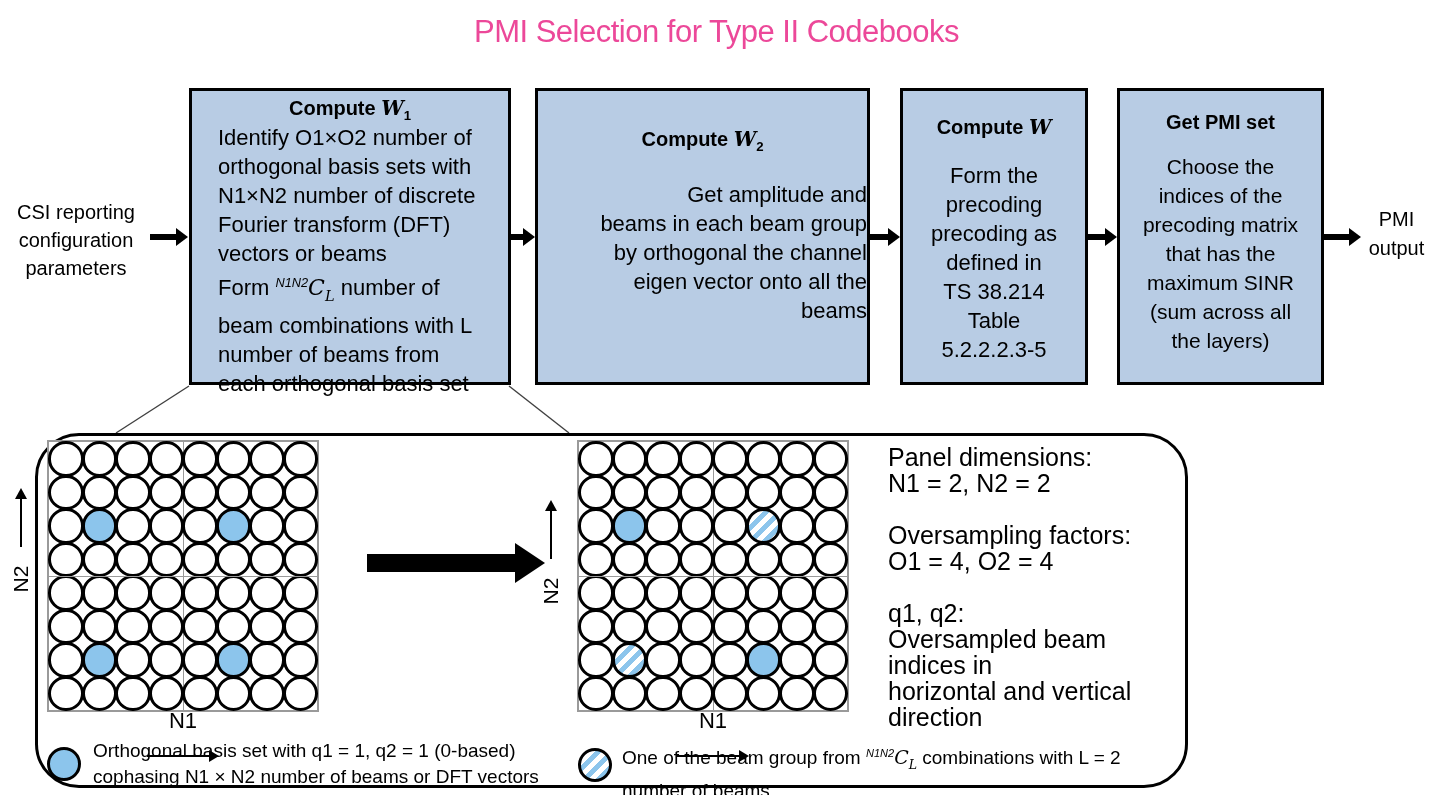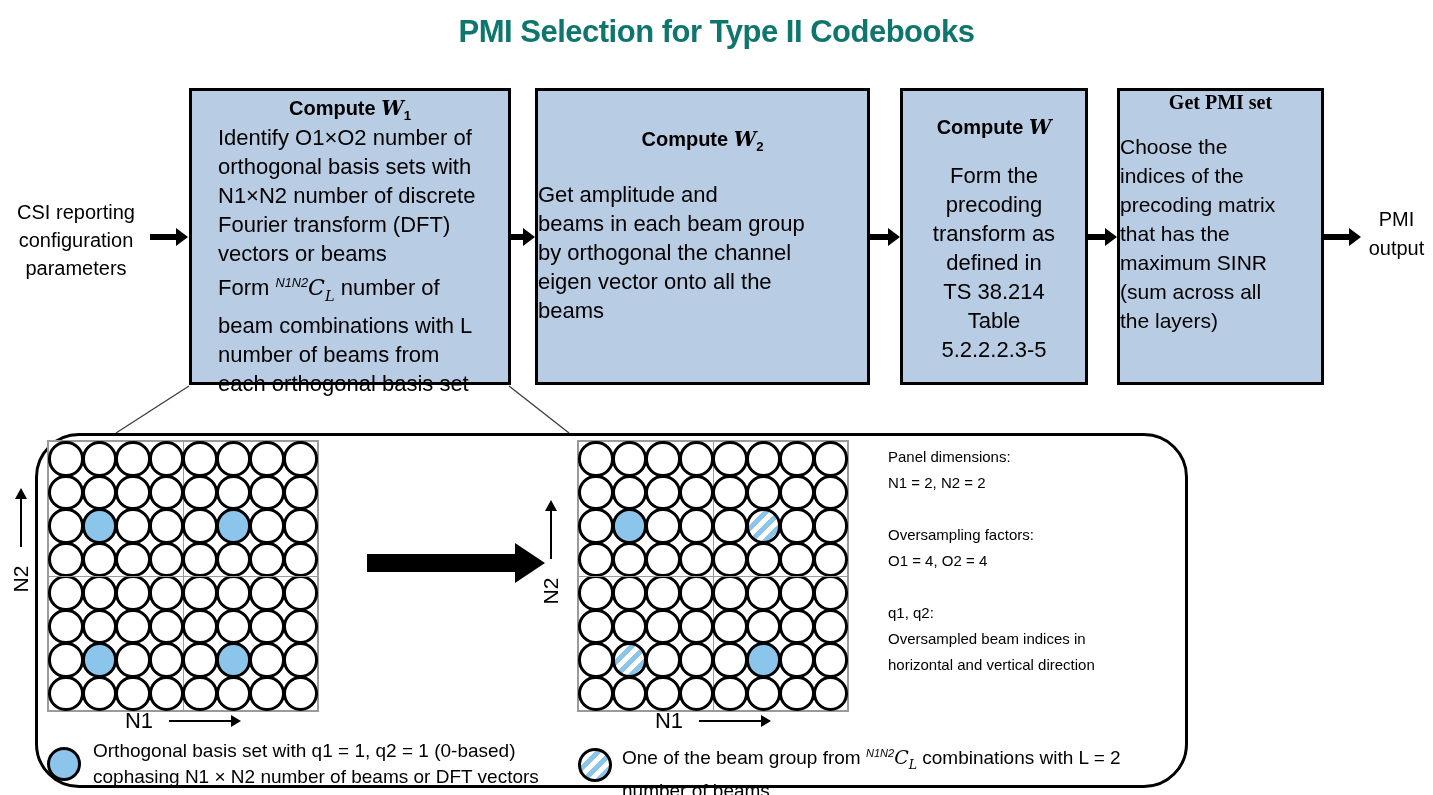--- a/index.html
+++ b/index.html
@@ -1,39 +1,39 @@
 <!DOCTYPE html>
 <html><head>
 <meta charset="utf-8">
 <style>
   html,body{margin:0;padding:0;background:#fff;}
   #canvas{position:relative;width:1433px;height:795px;background:#fff;
           font-family:"Liberation Sans",sans-serif;color:#000;overflow:hidden;}
 
   
   #page-title{position:absolute;top:14px;left:0;width:100%;text-align:center;
-    font-size:31px;font-weight:bold;color:#0f766e;letter-spacing:-0.5px;}
+    font-size:31px;font-weight:normal;color:#ec4899;letter-spacing:-0.5px;}
 
   
   .fbox{position:absolute;top:88px;height:297px;background:#b8cce4;
         border:3px solid #000;box-sizing:border-box;}
   #box1{left:189px;width:322px;}
   #box2{left:535px;width:335px;}
   #box3{left:900px;width:188px;}
   #box4{left:1117px;width:207px;}
   .box-title{text-align:center;font-weight:bold;font-size:20px;}
   #box1 .box-title{margin-top:5px;}
   #box2 .box-title{margin-top:36px;}
   #box3 .box-title{margin-top:24px;}
-  #box4 .box-title{font-family:Liberation Serif, serif;}
+  #box4 .box-title{margin-top:20px;}
   .box-body{font-size:22px;line-height:29px;}
   #box1 .box-body{text-align:left;padding:0 6px 0 26px;}
-  #box2 .box-body{text-align:left;margin-top:26px;}
+  #box2 .box-body{text-align:right;margin-top:26px;}
   #box3 .box-body{text-align:center;margin-top:22px;}
-  #box4 .box-body{margin-top:18px;font-size:21px;}
+  #box4 .box-body{text-align:center;margin-top:18px;font-size:21px;}
 
   .mvar{font-family:"DejaVu Serif",serif;font-style:italic;}
   .msub{font-size:0.66em;vertical-align:sub;}
   .msup{font-size:0.58em;vertical-align:super;font-style:italic;}
   .msubi{font-size:0.66em;vertical-align:sub;font-style:italic;font-family:"DejaVu Serif",serif;}
 
   
   #input-label{position:absolute;left:0;top:198px;width:152px;text-align:center;
     font-size:20px;line-height:28px;}
   #output-label{position:absolute;left:1360px;top:205px;width:73px;text-align:center;
@@ -77,30 +77,30 @@
   
   .n2-unit{position:absolute;width:34px;display:flex;flex-direction:column;align-items:center;}
   #n2-left{left:4px;top:488px;}
   #n2-right{left:534px;top:500px;}
   .vhead{width:0;height:0;border-left:6px solid transparent;border-right:6px solid transparent;
     border-bottom:11px solid #000;}
   .vline{width:2px;height:48px;background:#000;}
   .n2-text{font-size:21px;transform:rotate(-90deg);margin-top:20px;}
 
   .n1-unit{position:absolute;width:272px;display:flex;align-items:center;justify-content:center;
-    gap:16px;font-size:22px;}
+    gap:16px;font-size:22px;flex-direction:column;}
   #n1-left{left:47px;top:708px;}
   #n1-right{left:577px;top:708px;}
   .n1-arrow{display:flex;align-items:center;}
   .n1-arrow .shaft{width:62px;height:2px;background:#000;}
   .n1-arrow .head{width:0;height:0;border-top:6px solid transparent;
     border-bottom:6px solid transparent;border-left:10px solid #000;}
 
   
-  #annotations{position:absolute;left:888px;top:444px;width:300px;font-size:15px;line-height:26px;}
+  #annotations{position:absolute;left:888px;top:444px;width:300px;font-size:25px;line-height:26px;}
   .ann-group{margin-bottom:26px;}
 
   
   .legend-circle{position:absolute;width:34px;height:34px;border:3px solid #000;border-radius:50%;
     box-sizing:border-box;}
   #legend1-circle{left:47px;top:747px;background:#8cc5ec;}
   #legend2-circle{left:578px;top:748px;background:repeating-linear-gradient(135deg,#8cc5ec 0 5px,#ffffff 5px 10px);}
   .legend-text{position:absolute;font-size:19px;line-height:26px;}
   #legend1-text{left:93px;top:738px;}
   #legend2-text{left:622px;top:740px;}
@@ -171,21 +171,21 @@
         <div>eigen vector onto all the</div>
         <div>beams</div>
       </div>
   </div>
 
   <div class="fbox" id="box3">
     <div class="box-title"><span>Compute </span><span class="mvar">W</span></div>
     <div class="box-body">
         <div>Form the</div>
         <div>precoding</div>
-        <div>transform as</div>
+        <div>precoding as</div>
         <div>defined in</div>
         <div>TS 38.214</div>
         <div>Table</div>
         <div>5.2.2.2.3-5</div>
       </div>
   </div>
 
   <div class="fbox" id="box4">
     <div class="box-title">Get PMI set</div>
     <div class="box-body">

